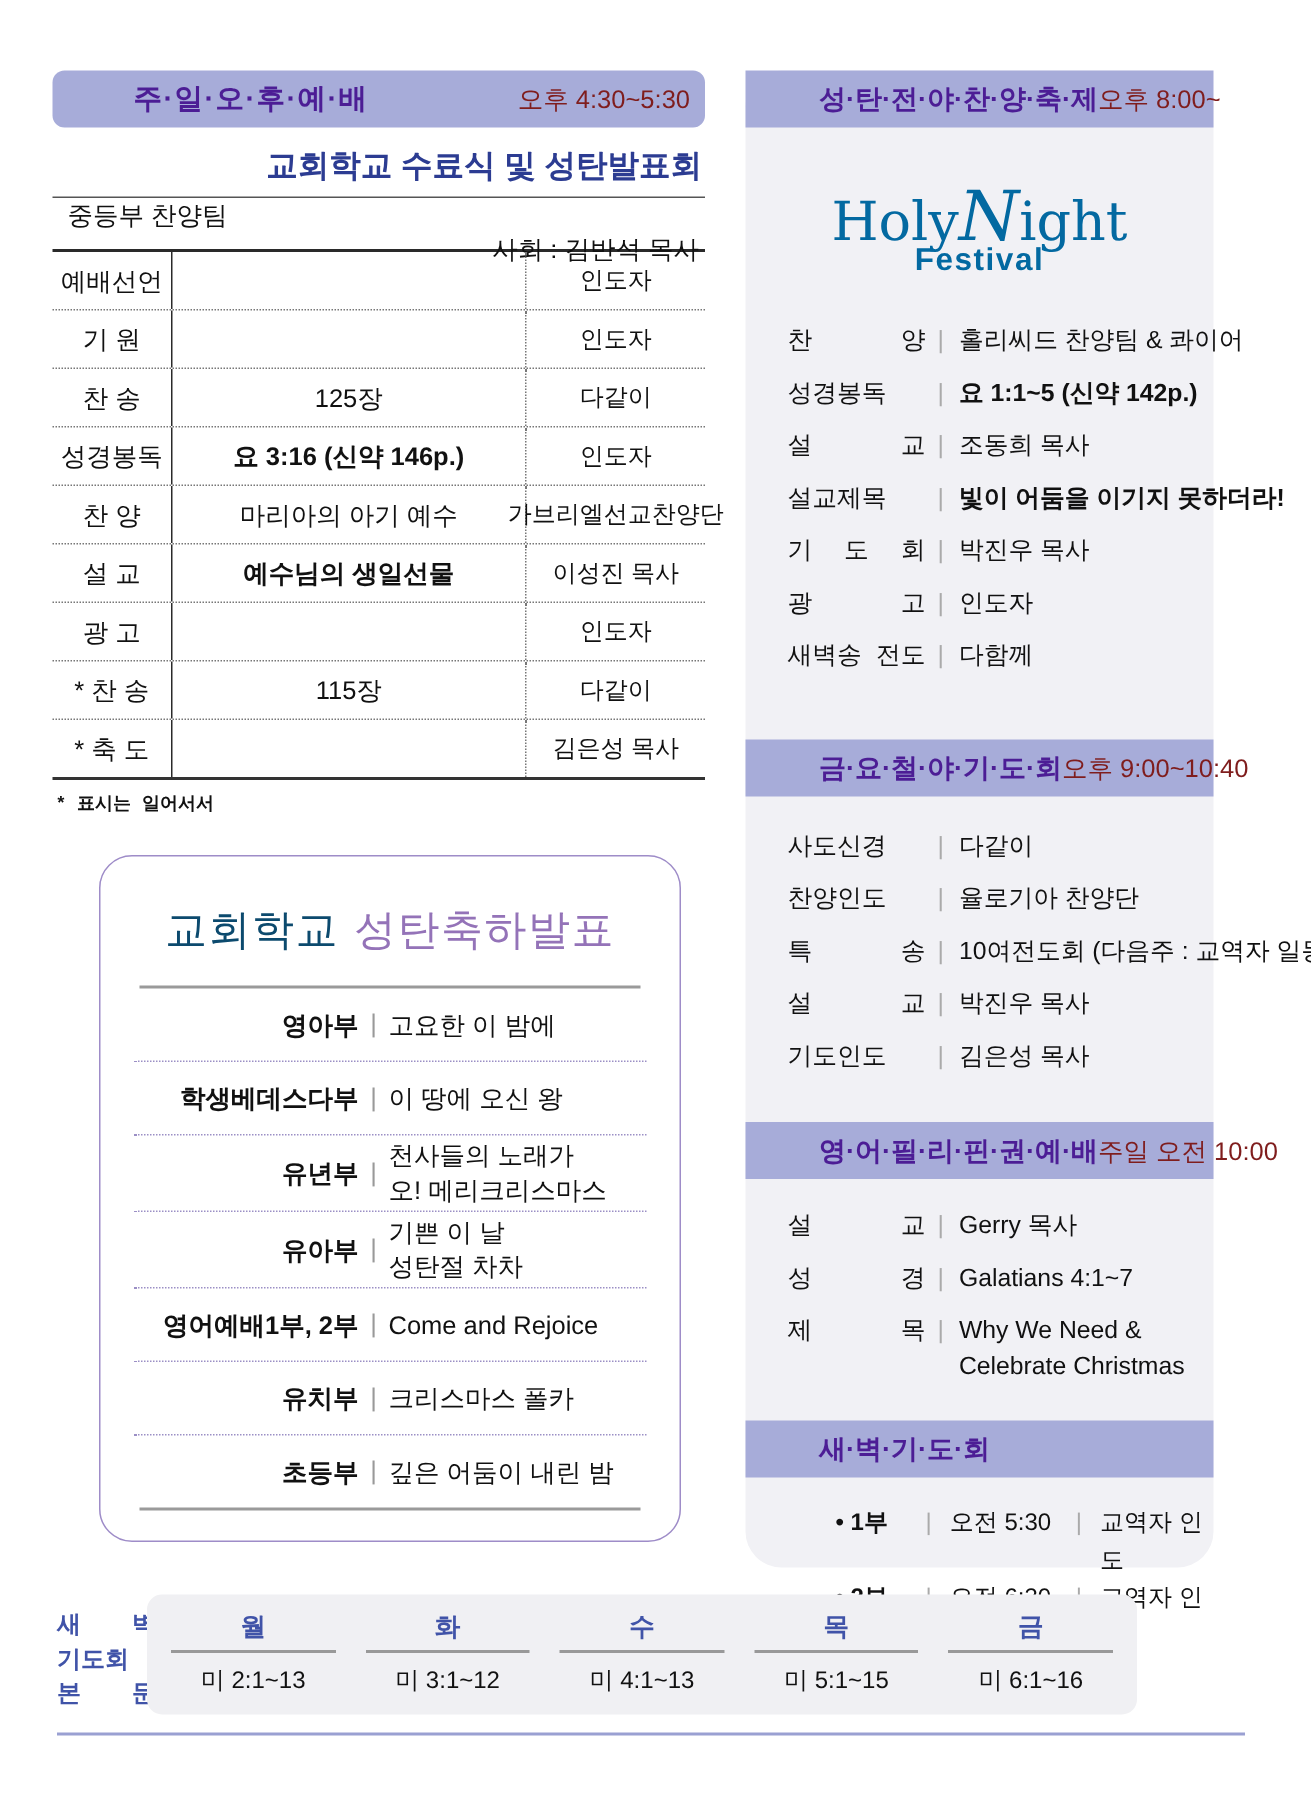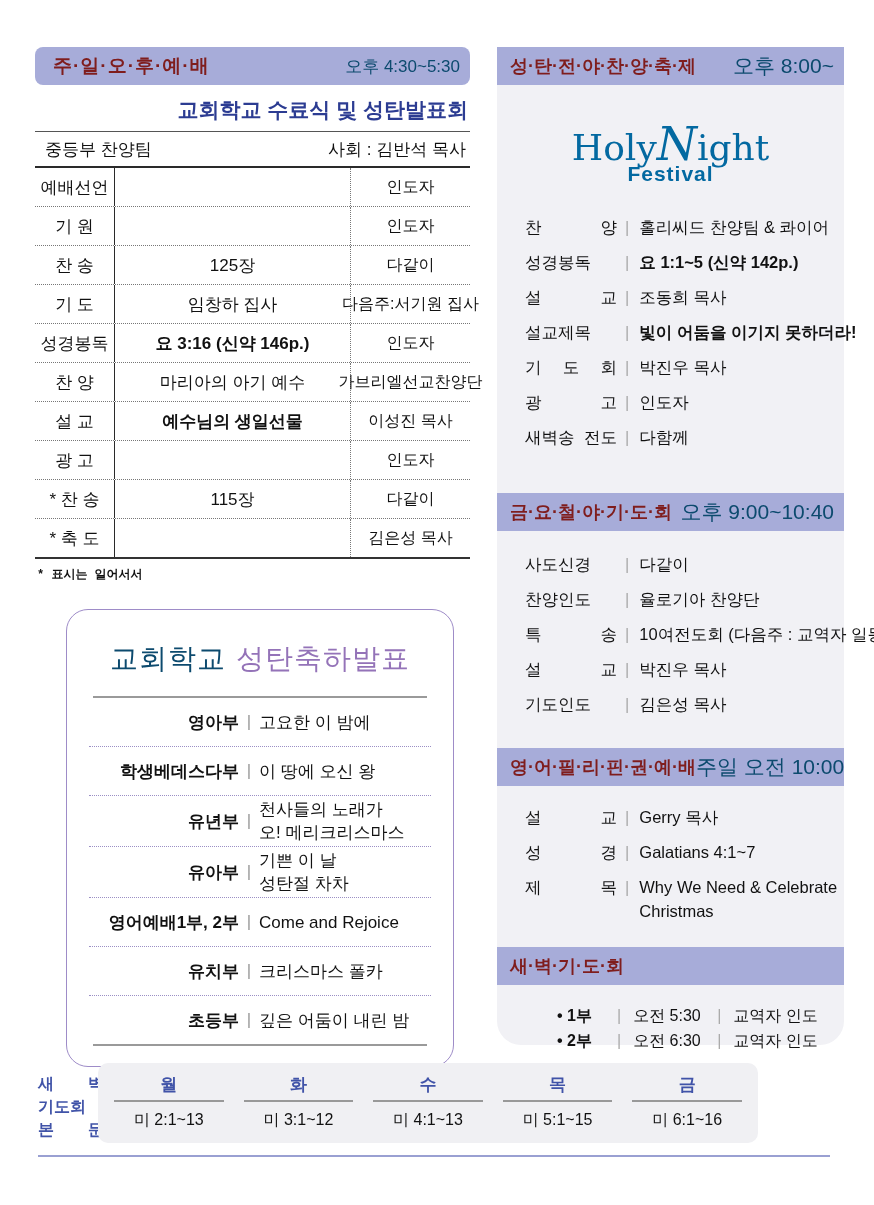--- a/index.html
+++ b/index.html
@@ -1,30 +1,30 @@
 <!DOCTYPE html>
 <html><head>
 <meta charset="utf-8">
 <style>
   html,body{margin:0;padding:0;background:#fff;}
   .page{position:relative;width:874px;height:1205px;background:#fff;overflow:hidden;
         font-family:"Liberation Sans",sans-serif;color:#111;}
 
   
   .bar{height:38px;background:#a7acd9;display:flex;align-items:center;justify-content:space-between;}
-  .bar .bar-title{color:#7f1d1d;font-weight:bold;font-size:19px;letter-spacing:1px;padding-left:18px;white-space:nowrap;}
-  .bar .bar-time{color:#0c4a6e;font-size:17px;padding-right:10px;white-space:nowrap;}
+  .bar .bar-title{color:#4c1d95;font-weight:bold;font-size:19px;letter-spacing:1px;padding-left:18px;white-space:nowrap;margin-left:36px;}
+  .bar .bar-time{color:#7f1d1d;font-size:17px;padding-right:10px;white-space:nowrap;}
 
   
   .left-col{position:absolute;left:35px;top:47px;width:435px;}
   .left-col .bar{border-radius:8px;}
   .main-title{margin:11px 2px 7px 0;text-align:right;color:#2c3c92;font-weight:bold;font-size:21px;}
 
   .wtable{border-top:1px solid #555;border-bottom:2px solid #333;}
-  .thead{display:grid;grid-template-columns:1fr 1fr;align-items:center;height:34px;
+  .thead{display:grid;grid-template-columns:1fr;align-items:center;height:34px;
          border-bottom:2.5px solid #2a2a2a;font-size:17px;}
   .thead .th-l{padding-left:10px;text-align:left;}
   .thead .th-r{padding-right:4px;text-align:right;}
   .trow{display:grid;grid-template-columns:80px 1fr 120px;min-height:38px;align-items:stretch;font-size:17px;}
   .trow + .trow,.tdivider,.tdivider + .trow{border-top:1px dotted #777;gap:16px;}
   .trow .c1{display:flex;align-items:center;justify-content:center;border-right:1.5px solid #2a2a2a;}
   .trow .c2{display:flex;align-items:center;justify-content:center;text-align:center;}
   .trow .c3{display:flex;align-items:center;justify-content:center;border-left:1px dotted #777;font-size:16px;white-space:nowrap;}
   .tdivider{display:flex;align-items:center;justify-content:center;height:38px;font-weight:bold;font-size:17px;}
   .bold{font-weight:bold;}
@@ -38,23 +38,23 @@
   .box-title .t-gray{color:#0c4a6e;margin-top:10px;}
   .box-title .t-purple{color:#9473b8;}
   .box-rule{border-top:2px solid #9a9a9a;margin:0 4px;}
   .box-row{display:grid;grid-template-columns:150px 20px 1fr;align-items:center;min-height:44px;padding:2px 0;font-size:17px;}
   .box-row + .box-row{border-top:1px dotted #9b8fc5;}
   .box-dept{text-align:right;font-weight:bold;white-space:nowrap;}
   .box-sep{text-align:center;color:#999;}
   .box-song{text-align:left;line-height:23px;}
 
   
-  .right-col{position:absolute;left:497px;top:47px;width:347px;height:998px;background:#f1f1f5;box-sizing:border-box;border-radius:24px;}
+  .right-col{position:absolute;left:497px;top:47px;width:312px;height:998px;background:#f1f1f5;box-sizing:border-box;border-radius:24px;}
   .right-col .bar .bar-title{font-size:18px;padding-left:13px;letter-spacing:0;}
-  .right-col .bar .bar-time{font-size:21px;}
+  .right-col .bar .bar-time{font-size:17px;}
 
   .logo{margin-top:36px;text-align:center;color:#0369a1;line-height:1;}
   .logo .l1{font-family:"DejaVu Serif","Liberation Serif",serif;font-size:36px;}
   .logo .l1 .n{font-style:italic;font-size:46px;font-family:"DejaVu Serif","Liberation Serif",serif;}
   .logo .l2{font-size:21px;font-weight:bold;letter-spacing:1px;margin-top:-4px;}
 
   .rlist{padding:0 0 0 28px;}
   .ritem{display:flex;align-items:baseline;font-size:16.5px;line-height:35px;}
   .ritem .rlabel{width:92px;text-align:justify;text-align-last:justify;white-space:nowrap;flex:none;}
   .ritem .rsep{color:#aaa;padding:0 10px 0 8px;flex:none;}
@@ -108,25 +108,20 @@
         <span class="c1">기 원</span>
         <span class="c2"></span>
         <span class="c3">인도자</span>
       </div>
       <div class="trow">
         <span class="c1">찬 송</span>
         <span class="c2">125장</span>
         <span class="c3">다같이</span>
       </div>
       <div class="trow">
-        <span class="c1">기 도</span>
-        <span class="c2">임창하 집사</span>
-        <span class="c3">다음주:서기원 집사</span>
-      </div>
-      <div class="trow">
         <span class="c1">성경봉독</span>
         <span class="c2 bold">요 3:16 (신약 146p.)</span>
         <span class="c3">인도자</span>
       </div>
       <div class="trow">
         <span class="c1">찬 양</span>
         <span class="c2">마리아의 아기 예수</span>
         <span class="c3">가브리엘선교찬양단</span>
       </div>
       <div class="trow">

